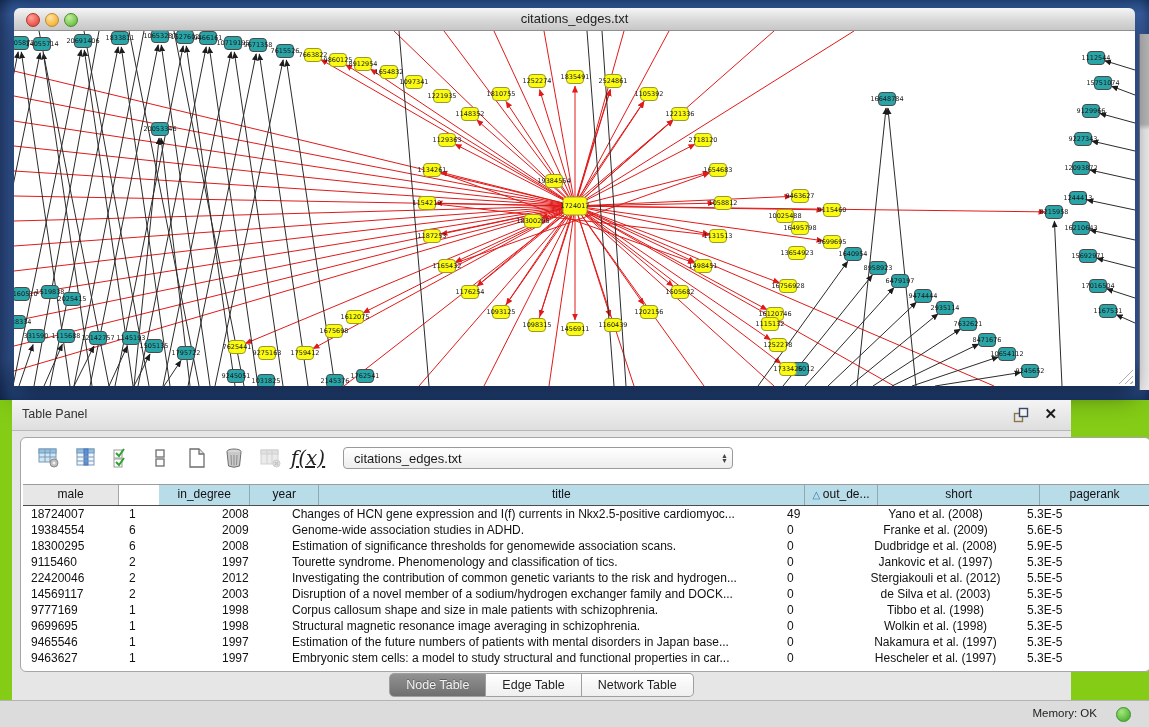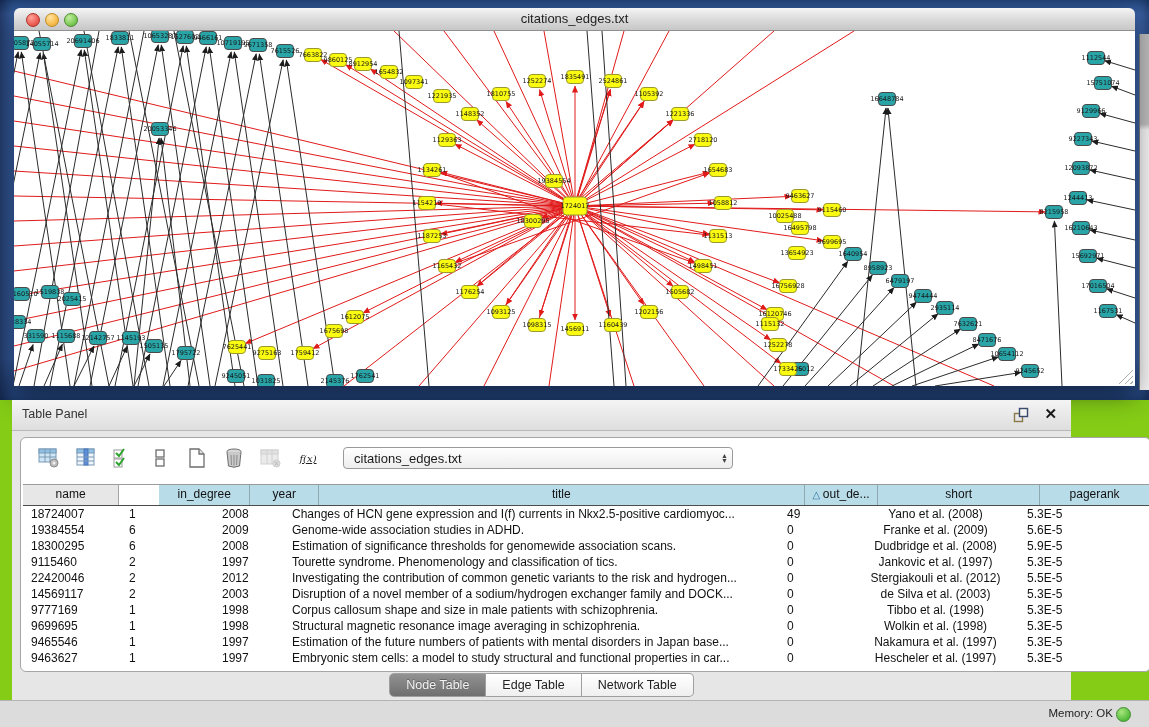--- a/index.html
+++ b/index.html
@@ -33,21 +33,21 @@
   .table-panel{position:absolute;left:12px;top:400px;width:1059px;height:300px;background:#e6e6e6;}
   .tp-header{position:relative;height:30px;background:linear-gradient(180deg,#f4f4f4,#dedede);
     border-bottom:1px solid #b8b8b8;}
   .tp-title{position:absolute;left:10px;top:7px;font-size:12.5px;color:#333;}
   .tp-float{position:absolute;right:42px;top:7px;width:16px;height:16px;cursor:pointer;}
   .tp-close{position:absolute;right:14px;top:5px;font-size:15px;font-weight:bold;color:#1b1b1b;cursor:pointer;}
   .tp-container{position:absolute;left:8px;top:37px;width:1131px;height:235px;background:#fff;
     border:1px solid #a6a6a6;border-radius:6px;box-sizing:border-box;}
   .tp-toolbar{display:flex;align-items:center;gap:13px;padding:7px 0 5px 16px;height:26px;}
   .tbtn{width:24px;height:24px;display:flex;align-items:center;justify-content:center;cursor:pointer;}
-  .fx{font-family:"DejaVu Serif",serif;font-style:italic;font-size:10px;color:#222;text-decoration:underline;}
+  .fx{font-family:"DejaVu Serif",serif;font-style:italic;font-size:20px;color:#222;text-decoration:underline;}
   .dropdown{margin-left:10px;width:390px;height:22px;border:1px solid #9a9a9a;border-radius:4px;
     background:linear-gradient(180deg,#ffffff,#ededed);display:flex;align-items:center;
     padding:0 4px 0 10px;box-sizing:border-box;font-size:13px;color:#1a1a1a;cursor:pointer;}
   .dropdown .val{flex:1;}
   .stepper{display:flex;flex-direction:column;align-items:center;line-height:5px;font-size:7px;color:#444;}
 
   .tbl{position:relative;margin:8px 0 0 2px;}
   .thead{display:flex;height:20px;border-bottom:1px solid #4c4c4c;border-top:1px solid #9c9c9c;}
   .th{box-sizing:border-box;height:20px;line-height:19px;text-align:center;font-size:12px;color:#111;
     background:#b9dce9;border-right:1px solid #8fa8b2;overflow:hidden;white-space:nowrap;cursor:pointer;}
@@ -65,21 +65,21 @@
   .tab-bar{position:absolute;left:0;right:0;top:273px;display:flex;justify-content:center;}
   .seg{height:22px;line-height:22px;padding:0 16px;font-size:12.5px;background:linear-gradient(180deg,#ffffff,#efefef);
     color:#222;border:1px solid #9f9f9f;border-left:none;cursor:pointer;}
   .seg:first-child{border-left:1px solid #9f9f9f;border-radius:5px 0 0 5px;}
   .seg:last-child{border-radius:0 5px 5px 0;}
   .seg.sel{background:linear-gradient(180deg,#929292,#6f6f6f);color:#f2f2f2;text-shadow:0 -1px 0 rgba(0,0,0,.3);}
 
   
   .status-bar{position:absolute;left:0;top:700px;width:1149px;height:27px;background:#dcdcdc;
     border-top:1px solid #b3b3b3;box-sizing:border-box;}
-  .mem-label{position:absolute;right:36px;top:6px;font-size:11.5px;color:#222;}
+  .mem-label{position:absolute;right:52px;top:6px;font-size:11.5px;color:#222;}
   .mem-dot{position:absolute;right:18px;top:6px;width:13px;height:13px;border-radius:50%;
     background:radial-gradient(circle at 35% 30%,#a8e67d,#55bb3c 70%);border:1px solid #3f8d2e;}
 </style>
 </head>
 <body>
 
 <div class="screen">
 
   <div class="desktop">
     <div class="bg-sliver"></div>
@@ -704,21 +704,21 @@
           <span class="val">citations_edges.txt</span>
           <span class="stepper">
               <span>▲</span>
               <span>▼</span>
             </span>
         </div>
       </div>
 
       <div class="tbl">
         <div class="thead">
-            <div class="th gray" style="width: 98px;">name</div>
+            <div class="th gray" style="width: 98px;">male</div>
             <div class="th" style="width: 93px; margin-left: 40px;">in_degree</div>
             <div class="th" style="width: 70px;">year</div>
             <div class="th" style="width: 495px;">title</div>
             <div class="th" style="width: 75px;"><span class="sortind">△ </span>out_de...</div>
             <div class="th" style="width: 165px;">short</div>
             <div class="th" style="width: 112px;">pagerank</div>
           </div>
         <div class="tbody">
             <div class="tr">
               <div class="td align-left" style="width: 98px;">18724007</div>

